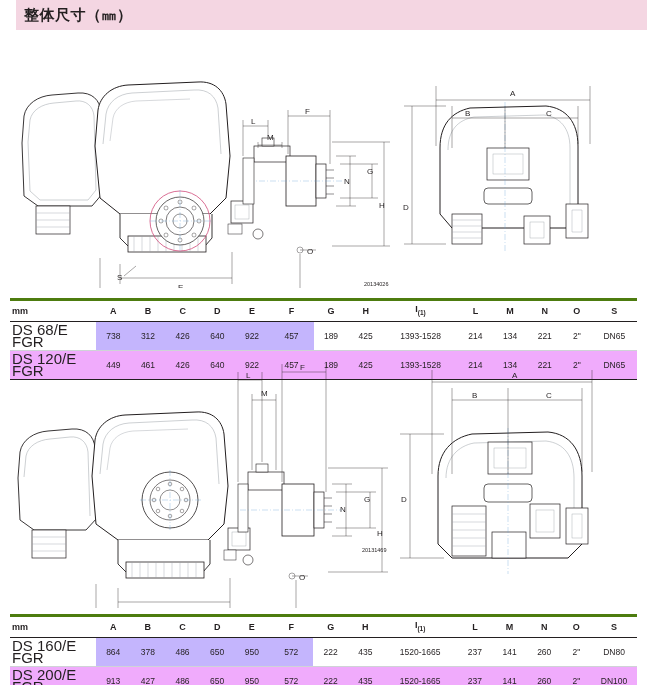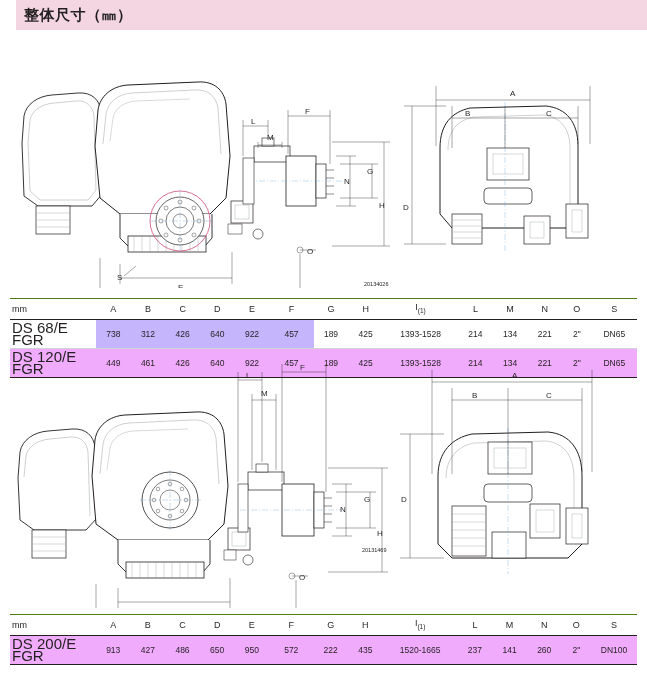--- a/index.html
+++ b/index.html
@@ -57,23 +57,23 @@
   .dim-table td, .dim-table th {
     border-top: 1px solid #9aa0a6;
     border-bottom: 1px solid #9aa0a6;
     padding: 2px 2px;
     text-align: center;
     font-weight: normal;
     line-height: 12px;
     height: 13px;
   }
   .dim-table thead th {
-    border-top: 1px solid #4d7c0f;
+    border-top: 3px solid #4d7c0f;
     border-bottom: 1px solid #231f20;
-    font-weight: normal;
+    font-weight: bold;
     font-size: 9px;
   }
   .dim-table tbody tr td {
     border-top: none;
     border-bottom: 1px solid #cfd3d6;
   }
   .dim-table tbody tr:last-child td {
     border-bottom: 1px solid #231f20;
   }
   .col-model {
@@ -506,20 +506,37 @@
         <th style="width:33px">H</th>
         <th style="width:78px"><span>I</span><span class="footnote">(1)</span></th>
         <th style="width:33px">L</th>
         <th style="width:33px">M</th>
         <th style="width:33px">N</th>
         <th style="width:28px">O</th>
         <th style="width:44px">S</th>
       </tr>
     </thead>
     <tbody>
+      <tr>
+        <td class="col-model">DS 160/E FGR</td>
+        <td class="cell-shaded">864</td>
+        <td class="cell-shaded">378</td>
+        <td class="cell-shaded">486</td>
+        <td class="cell-shaded">650</td>
+        <td class="cell-shaded">950</td>
+        <td class="cell-shaded">572</td>
+        <td>222</td>
+        <td>435</td>
+        <td>1520-1665</td>
+        <td>237</td>
+        <td>141</td>
+        <td>260</td>
+        <td>2"</td>
+        <td>DN80</td>
+      </tr>
       <tr class="row-shaded">
         <td class="col-model">DS 200/E FGR</td>
         <td class="cell-shaded">913</td>
         <td class="cell-shaded">427</td>
         <td class="cell-shaded">486</td>
         <td class="cell-shaded">650</td>
         <td class="cell-shaded">950</td>
         <td class="cell-shaded">572</td>
         <td>222</td>
         <td>435</td>

